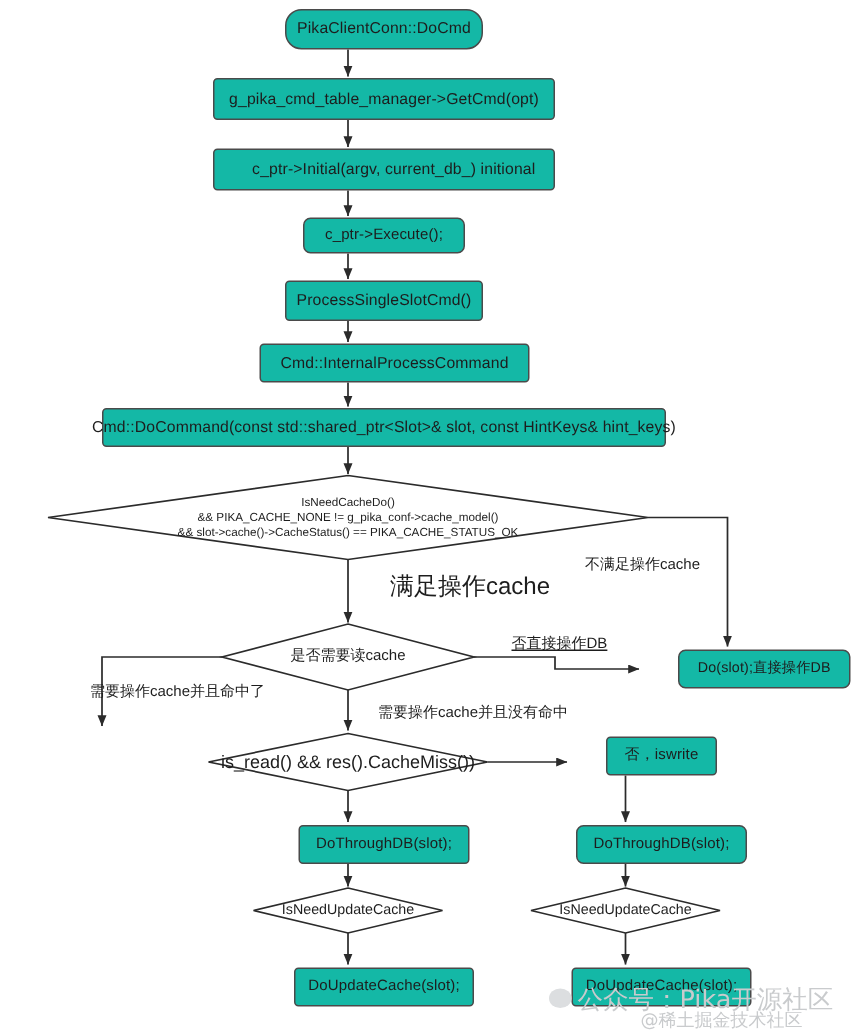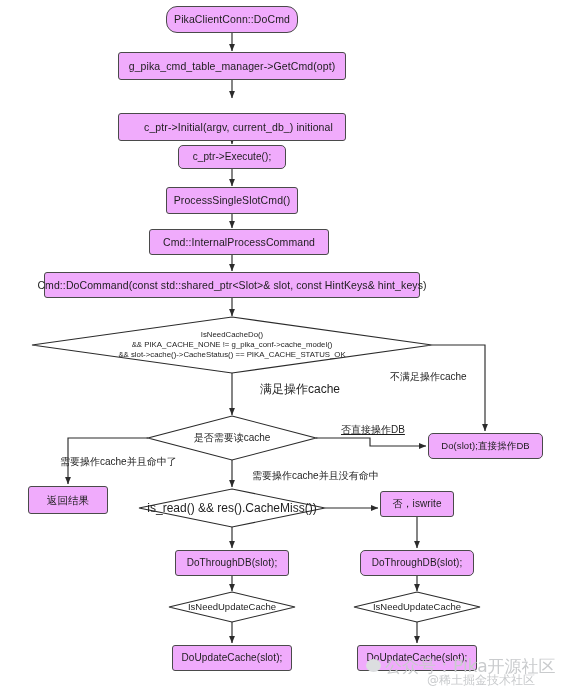--- a/index.html
+++ b/index.html
@@ -12,26 +12,27 @@
   }
   #canvas{position:absolute;inset:0;width:572px;height:689px;}
   #svg-layer{position:absolute;left:0;top:0;width:572px;height:689px;}
 
   
   .node{
     position:absolute;
     box-sizing:border-box;
     display:flex;align-items:center;justify-content:center;
     text-align:center;
-    background:#f0abfc;
+    background:#14b8a6;
     border:1px solid #4a4a4a;
     color:#1d1d1d;
     white-space:nowrap;
     line-height:1.15;
     letter-spacing:.1px;
+    margin-left:24px;
   }
   .node.rounded{border-radius:11px;}
   .node.soft{border-radius:3px;}
 
   
   .diamond{
     position:absolute;
     display:flex;align-items:center;justify-content:center;
     text-align:center;
     pointer-events:none;
@@ -120,21 +121,21 @@
   </svg>
 
   <div class="node rounded" style="left:166px;top:6px;width:132px;height:27px;font-size:10.5px;">
     <span>PikaClientConn::DoCmd</span>
   </div>
 
   <div class="node soft" style="left:118px;top:52px;width:228px;height:28px;font-size:10.5px;">
     <span>g_pika_cmd_table_manager-&gt;GetCmd(opt)</span>
   </div>
 
-  <div class="node soft" style="left:118px;top:113px;width:228px;height:28px;font-size:10.5px;padding-left:13px;">
+  <div class="node soft" style="left:118px;top:99px;width:228px;height:28px;font-size:10.5px;padding-left:13px;">
     <span>c_ptr-&gt;Initial(argv, current_db_)  initional</span>
   </div>
 
   <div class="node soft" style="left:178px;top:145px;width:108px;height:24px;font-size:10px;border-radius:5px;">
     <span>c_ptr-&gt;Execute();</span>
   </div>
 
   <div class="node soft" style="left:166px;top:187px;width:132px;height:27px;font-size:10.5px;">
     <span>ProcessSingleSlotCmd()</span>
   </div>
@@ -144,23 +145,20 @@
   </div>
 
   <div class="node soft" style="left:44px;top:272px;width:376px;height:26px;font-size:10.5px;">
     <span>Cmd::DoCommand(const std::shared_ptr&lt;Slot&gt;&amp; slot, const HintKeys&amp; hint_keys)</span>
   </div>
 
   <div class="node soft" style="left:428px;top:433px;width:115px;height:26px;font-size:9.5px;border-radius:5px;">
     <span>Do(slot);直接操作DB</span>
   </div>
 
-  <div class="node soft" style="left:28px;top:486px;width:80px;height:28px;font-size:10.5px;">
-    <span>返回结果</span>
-  </div>
 
   <div class="node soft" style="left:380px;top:491px;width:74px;height:26px;font-size:10px;">
     <span>否，iswrite</span>
   </div>
 
   <div class="node soft" style="left:175px;top:550px;width:114px;height:26px;font-size:10px;">
     <span>DoThroughDB(slot);</span>
   </div>
 
   <div class="node soft" style="left:360px;top:550px;width:114px;height:26px;font-size:10px;border-radius:5px;">
@@ -190,21 +188,21 @@
   </div>
 
   <div class="diamond" style="left:169px;top:592px;width:126px;height:30px;">
     <span class="dtext" style="font-size:9.5px;">IsNeedUpdateCache</span>
   </div>
 
   <div class="diamond" style="left:354px;top:592px;width:126px;height:30px;">
     <span class="dtext" style="font-size:9.5px;">IsNeedUpdateCache</span>
   </div>
 
-  <div class="elabel" style="left:260px;top:382px;font-size:12px;">满足操作cache</div>
+  <div class="elabel" style="left:260px;top:382px;font-size:16px;">满足操作cache</div>
 
   <div class="elabel" style="left:390px;top:371px;font-size:10px;">不满足操作cache</div>
 
   <div class="elabel" style="left:341px;top:424px;font-size:10px;text-decoration:underline;">否直接操作DB</div>
 
   <div class="elabel" style="left:60px;top:456px;font-size:10px;">需要操作cache并且命中了</div>
 
   <div class="elabel" style="left:252px;top:470px;font-size:10px;">需要操作cache并且没有命中</div>
 
   <div class="wm-dot" style="left:366px;top:659px;"></div>

